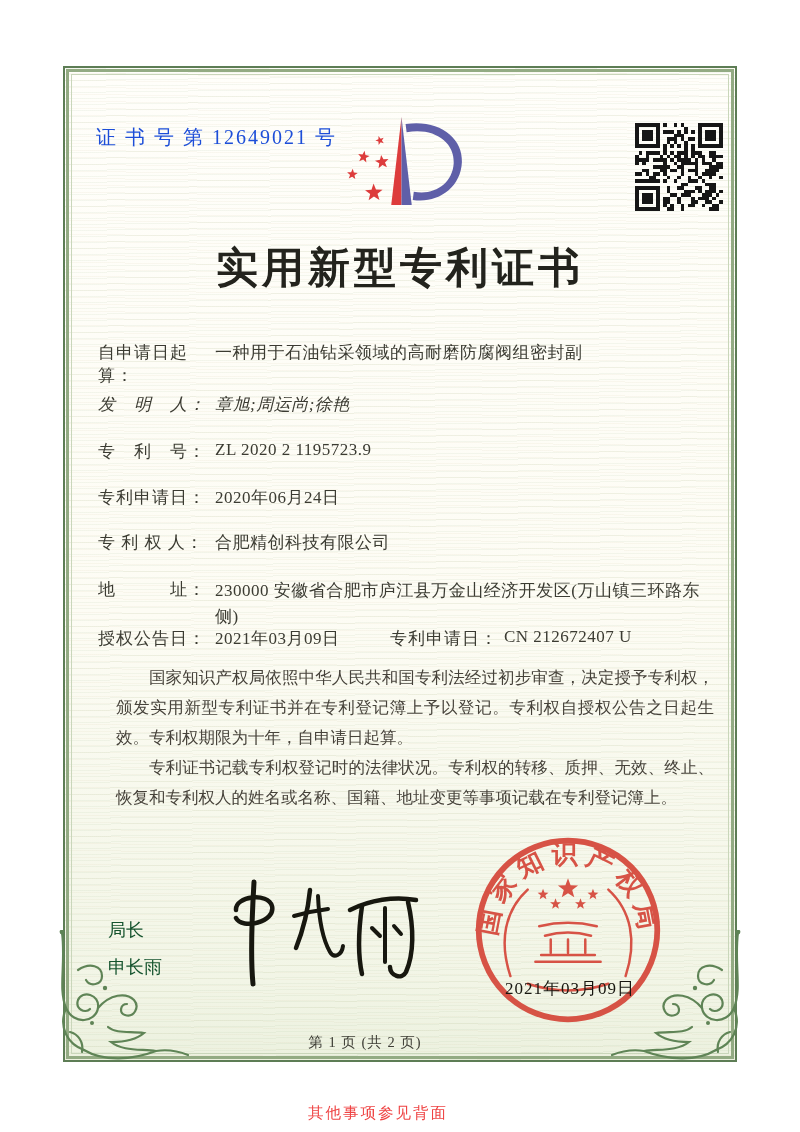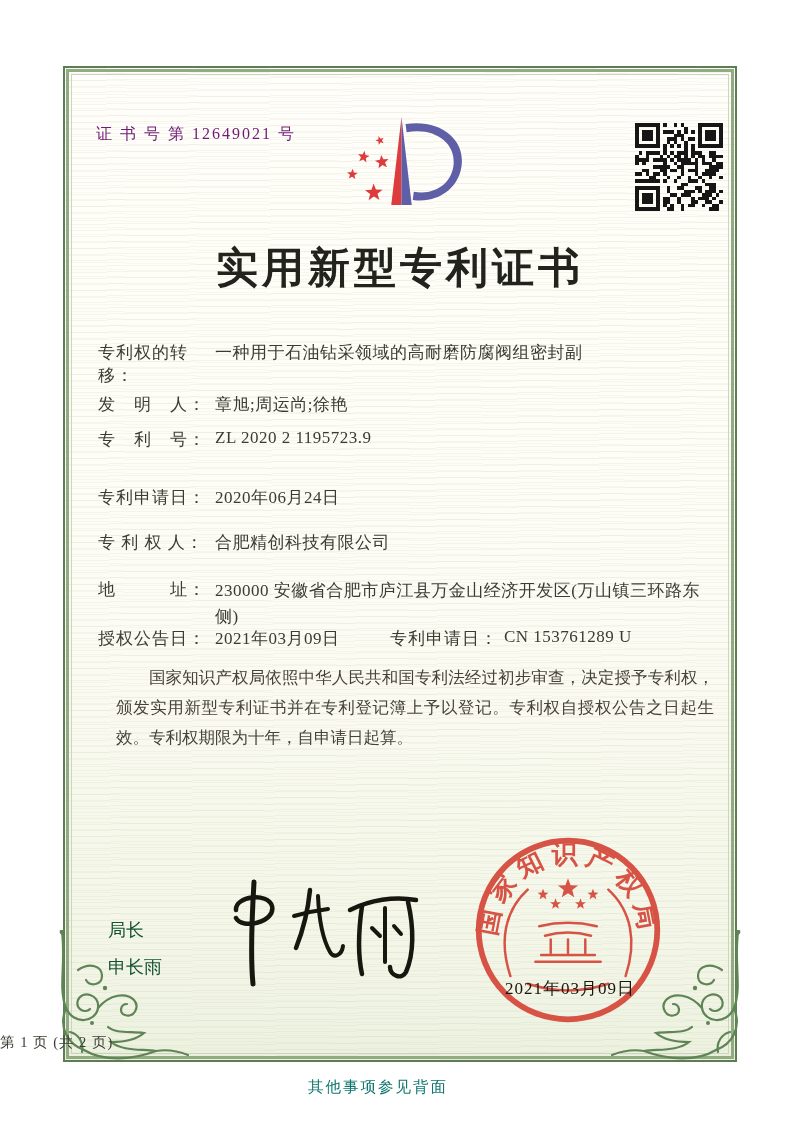--- a/index.html
+++ b/index.html
@@ -18,35 +18,35 @@
       repeating-linear-gradient(180.8deg, rgba(205,190,150,0.10) 0 1px, rgba(205,190,150,0) 1px 7px),
       linear-gradient(180deg,#fffefa 0%,#fdfcf4 55%,#f2f5e6 92%,#ecf1df 100%);
   }
   .frame::before {
     content:""; position:absolute; inset:1px; border:3px solid #93ab83; pointer-events:none;
   }
   .frame::after {
     content:""; position:absolute; inset:6px; border:1px solid #c9d6ba; pointer-events:none;
   }
   .cert-no {
-    position:absolute; left:96px; top:124px; font-size:16px; letter-spacing:2px; color:#701a75;
+    position:absolute; left:96px; top:124px; font-size:20px; letter-spacing:2px; color:#1d4ed8;
   }
   .logo { position:absolute; left:338px; top:110px; width:128px; height:104px; }
   .qr { position:absolute; left:635px; top:123px; width:88px; height:88px; }
   .title {
     position:absolute; left:0; top:240px; width:800px; text-align:center;
     font-size:42px; font-weight:bold; letter-spacing:4px; color:#23231d;
   }
   .row { position:absolute; left:98px; font-size:17px; color:#3b3b32; }
   .row .lbl { display:inline-block; width:117px; letter-spacing:1px; vertical-align:top; }
   .row .val { display:inline-block; vertical-align:top; letter-spacing:0.5px; }
   .row .val.wrap { width:505px; line-height:1.55; }
   .r-name   { top:341px; }
-  .r-inv    { top:393px; }
-  .r-pat    { top:428px; }
+  .r-inv    { top:393px;font-style:italic; }
+  .r-pat    { top:440px; }
   .r-file   { top:486px; }
   .r-owner  { top:531px; }
   .r-addr   { top:578px; }
   .r-grant  { top:627px; }
   .grant2 { position:absolute; left:292px; top:0; white-space:nowrap; }
   .grant2 .lbl { width:auto; margin-right:6px; }
   .paras {
     position:absolute; left:92px; top:663px; width:622px;
     font-size:16.5px; line-height:1.82; color:#46423a; text-align:justify;
   }
@@ -57,26 +57,26 @@
     font-size:18px; color:#14532d; line-height:2.05;
   }
   .signature { position:absolute; left:222px; top:876px; width:200px; height:116px; }
   .seal { position:absolute; left:472px; top:834px; width:192px; height:192px; }
   .seal svg { opacity:0.93; }
   .seal-date {
     position:absolute; left:482px; top:977px; width:176px; text-align:center;
     font-size:17px; color:#17160f; letter-spacing:1px;
   }
   .footer-page {
-    position:absolute; left:0; top:1033px; width:730px; 
+    position:absolute; left:0; top:1033px; width:730px; text-align:center;
     font-size:14.5px; color:#3d3d35; letter-spacing:1px;
   }
   .back-note {
-    position:absolute; left:0; top:1077px; width:756px; text-align:center;
-    font-size:15.5px; color:#0f766e; letter-spacing:2px;
+    position:absolute; left:0; top:1103px; width:756px; text-align:center;
+    font-size:15.5px; color:#ef4444; letter-spacing:2px;
   }
   .flourish { position:absolute; width:142px; height:138px; }
   .flourish.bl { left:48px; top:930px; }
   .flourish.br { right:48px; top:930px; transform:scaleX(-1); }
 </style>
 </head>
 <body>
 
 <div class="page">
 
@@ -356,46 +356,47 @@
         <rect x="13" y="24" width="1" height="1" fill="#161616"></rect>
         <rect x="21" y="24" width="1" height="1" fill="#161616"></rect>
         <rect x="22" y="24" width="1" height="1" fill="#161616"></rect>
         <rect x="23" y="24" width="1" height="1" fill="#161616"></rect>
       </svg>
   </div>
 
   <h1 class="title">实用新型专利证书</h1>
 
   <div class="row r-name">
-    <span class="lbl">专利权的转移：</span><span class="val">一种用于石油钻采领域的高耐磨防腐阀组密封副</span>
+    <span class="lbl">自申请日起算：</span><span class="val">一种用于石油钻采领域的高耐磨防腐阀组密封副</span>
   </div>
   <div class="row r-inv">
     <span class="lbl">发　明　人：</span><span class="val">章旭;周运尚;徐艳</span>
   </div>
   <div class="row r-pat">
     <span class="lbl">专　利　号：</span><span class="val">ZL 2020 2 1195723.9</span>
   </div>
   <div class="row r-file">
     <span class="lbl">专利申请日：</span><span class="val">2020年06月24日</span>
   </div>
   <div class="row r-owner">
     <span class="lbl">专 利 权 人：</span><span class="val">合肥精创科技有限公司</span>
   </div>
   <div class="row r-addr">
     <span class="lbl">地　　　址：</span><span class="val wrap">230000 安徽省合肥市庐江县万金山经济开发区(万山镇三环路东侧)</span>
   </div>
   <div class="row r-grant">
     <span class="lbl">授权公告日：</span><span class="val">2021年03月09日</span>
     <span class="grant2">
-      <span class="lbl">专利申请日：</span><span class="val">CN 153761289 U</span>
+      <span class="lbl">专利申请日：</span><span class="val">CN 212672407 U</span>
     </span>
   </div>
 
   <div class="paras">
     <p>国家知识产权局依照中华人民共和国专利法经过初步审查，决定授予专利权，颁发实用新型专利证书并在专利登记簿上予以登记。专利权自授权公告之日起生效。专利权期限为十年，自申请日起算。</p>
+    <p>专利证书记载专利权登记时的法律状况。专利权的转移、质押、无效、终止、恢复和专利权人的姓名或名称、国籍、地址变更等事项记载在专利登记簿上。</p>
   </div>
 
   <div class="officer">
     <div>局长</div>
     <div>申长雨</div>
   </div>
 
   <svg class="signature" viewBox="0 0 200 116">
     <g stroke="#17170f" fill="none" stroke-linecap="round" stroke-linejoin="round">
       <path d="M32,6 C30,40 28,78 31,108" stroke-width="5"></path>

